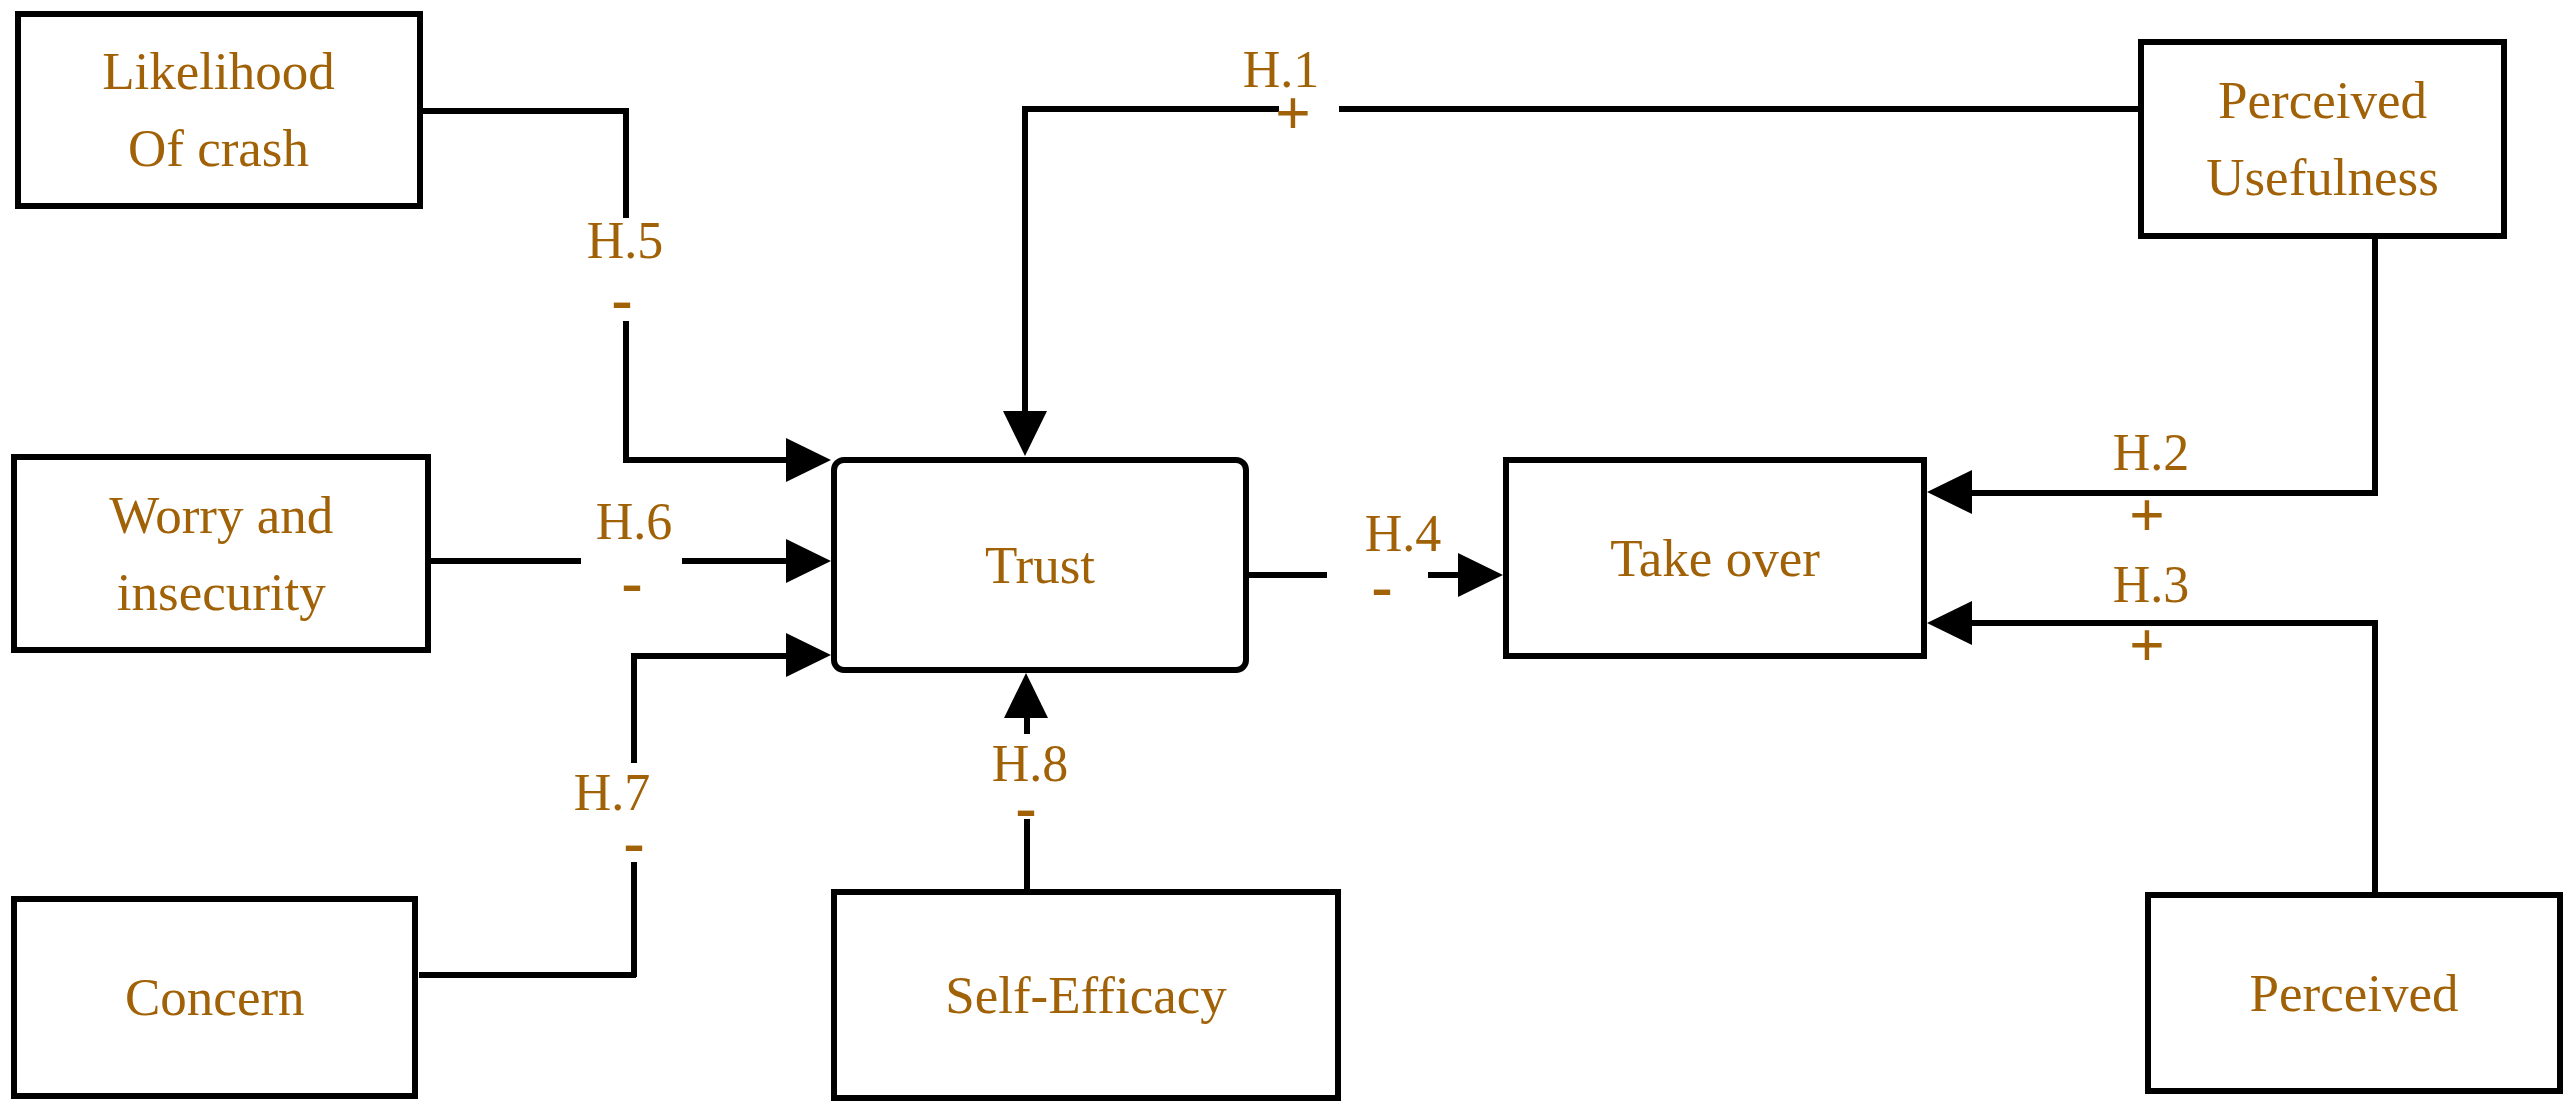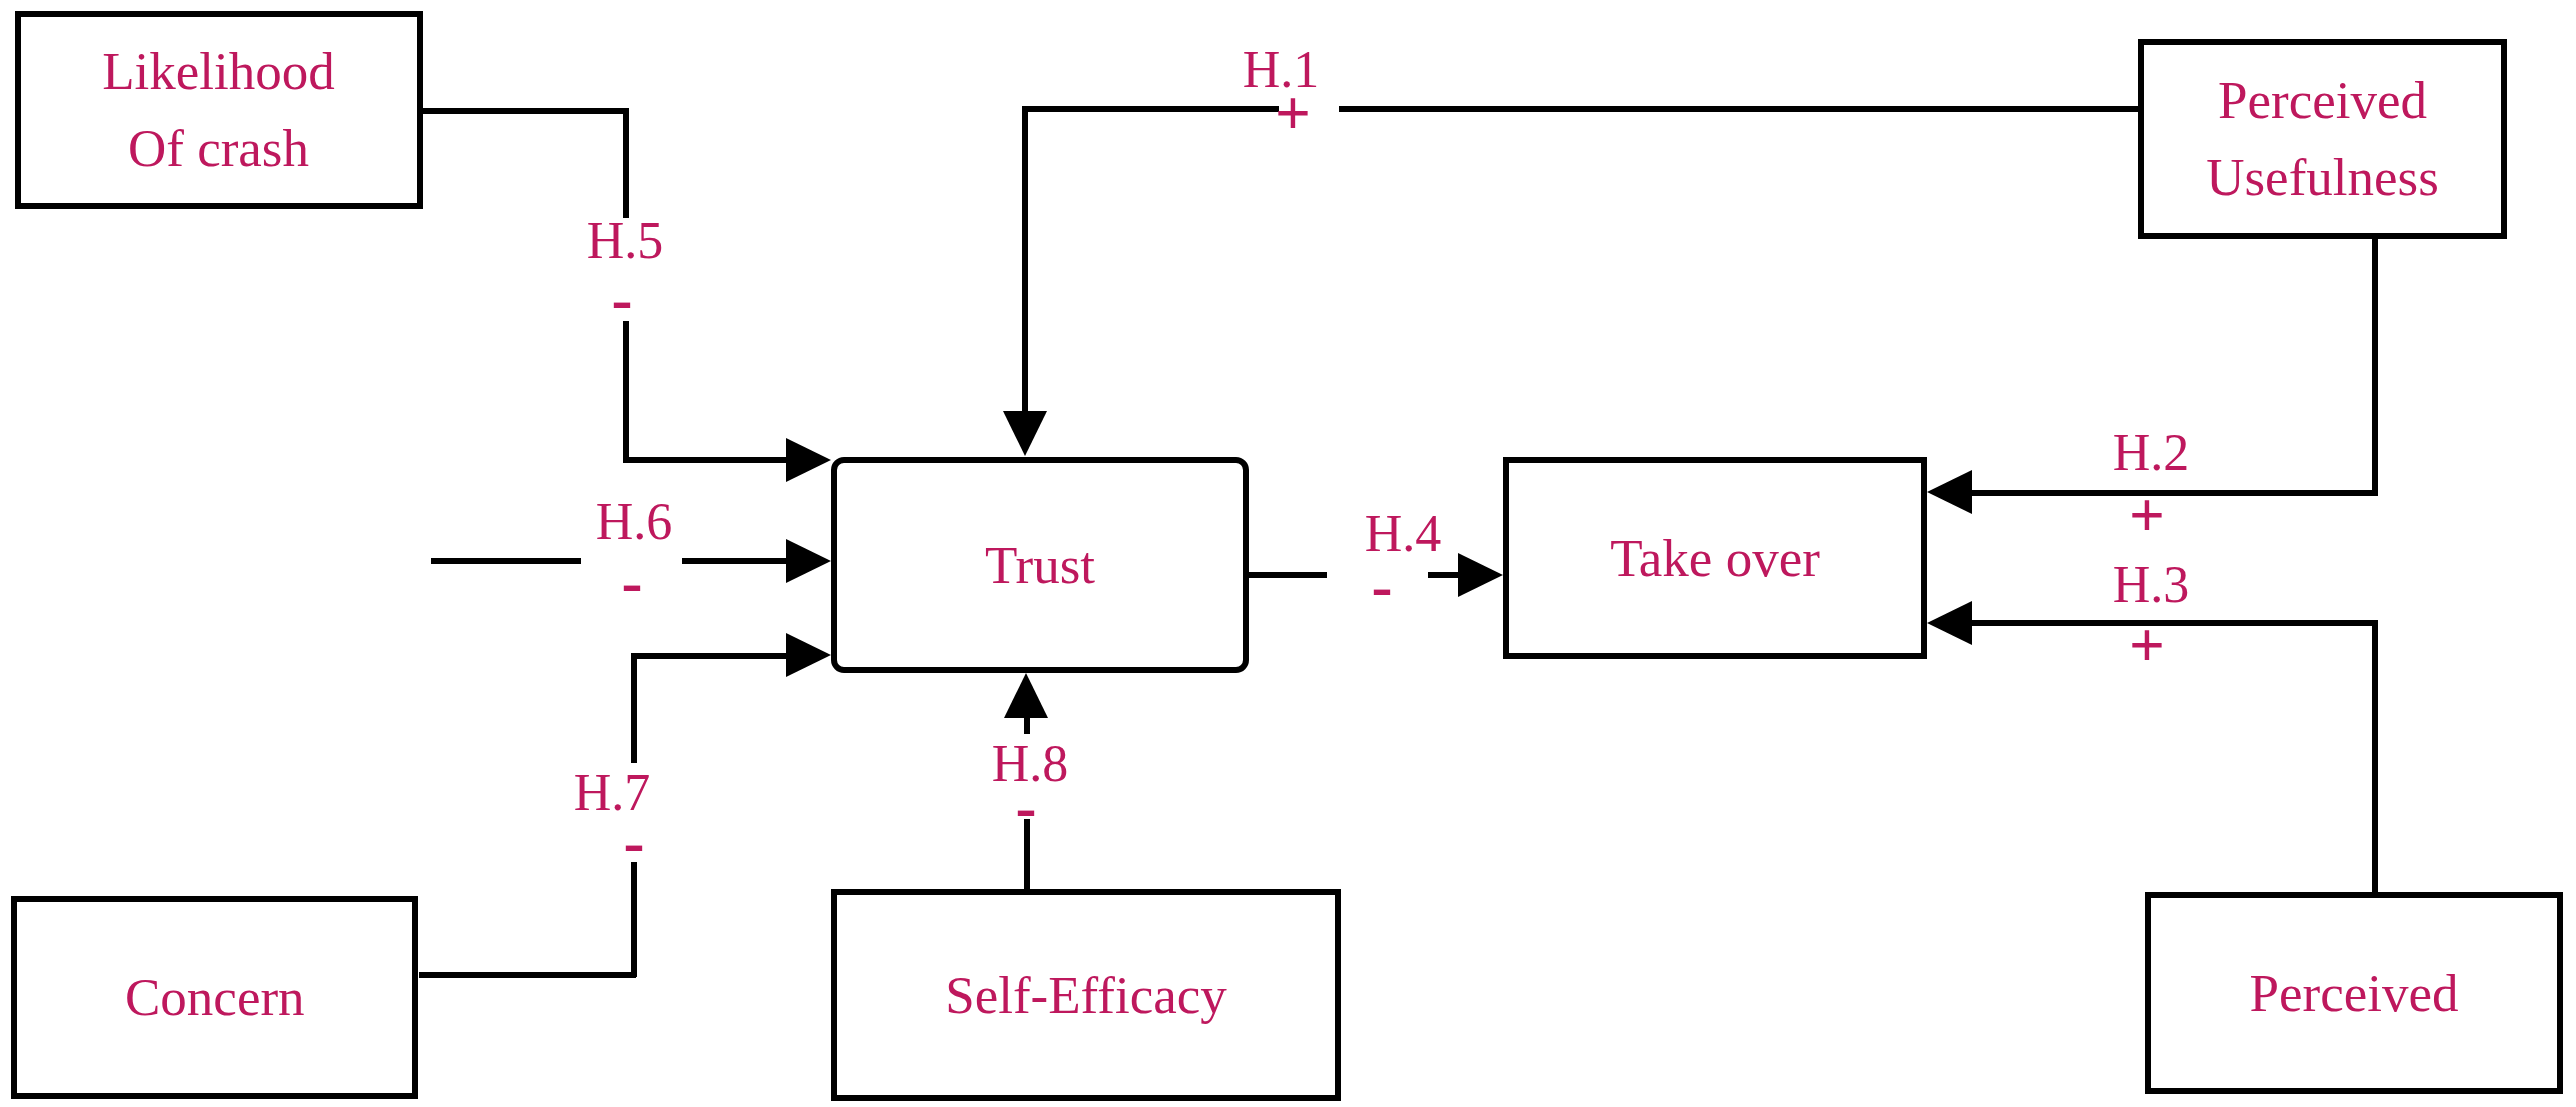--- a/index.html
+++ b/index.html
@@ -2,21 +2,21 @@
 <html style="font-size:13px"><head>
 <meta charset="utf-8">
 <style>
   html, body { margin: 0; padding: 0; background: #ffffff; }
   .canvas {
     position: relative;
     width: 2576px;
     height: 1108px;
     background: #ffffff;
     font-family: "Liberation Serif", "DejaVu Serif", serif;
-    color: #be185d;
+    color: #a16207;
     overflow: hidden;
   }
   .node {
     position: absolute;
     box-sizing: border-box;
     border: 6.5px solid #000;
     background: #fff;
     display: flex;
     flex-direction: column;
     align-items: center;
@@ -49,20 +49,24 @@
 </head>
 <body>
 
 <div class="canvas">
 
   <div class="node" style="left:14.5px; top:11.3px; width:408px; height:198px;">
     <span>Likelihood</span>
     <span>Of crash</span>
   </div>
 
+  <div class="node" style="left:11.3px; top:454px; width:420px; height:199px;">
+    <span>Worry and</span>
+    <span>insecurity</span>
+  </div>
 
   <div class="node" style="left:11.3px; top:896px; width:407px; height:203px;">
     <span>Concern</span>
   </div>
 
   <div class="node" style="left:831px; top:457px; width:418px; height:216px;border-radius:13px;">
     <span>Trust</span>
   </div>
 
   <div class="node" style="left:831px; top:889px; width:510px; height:212px;">

